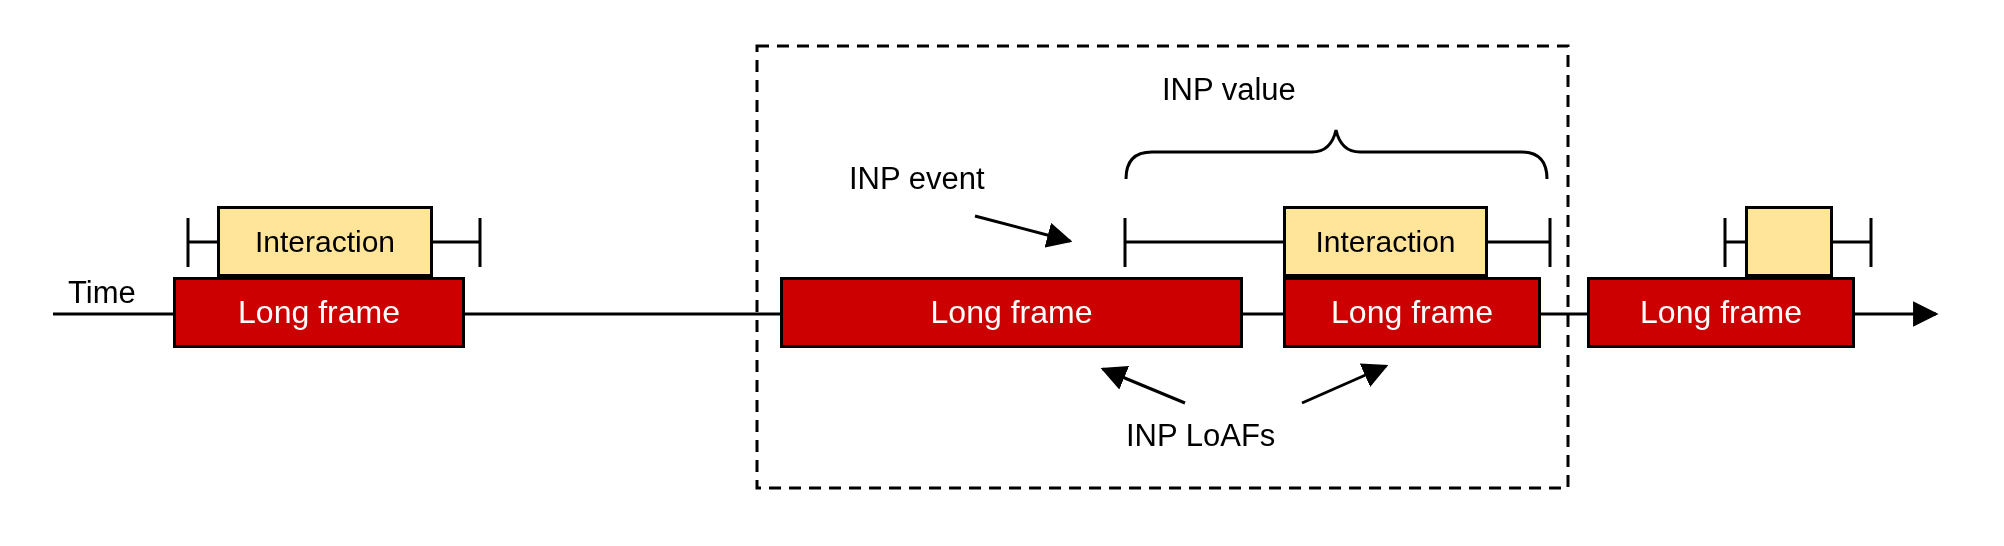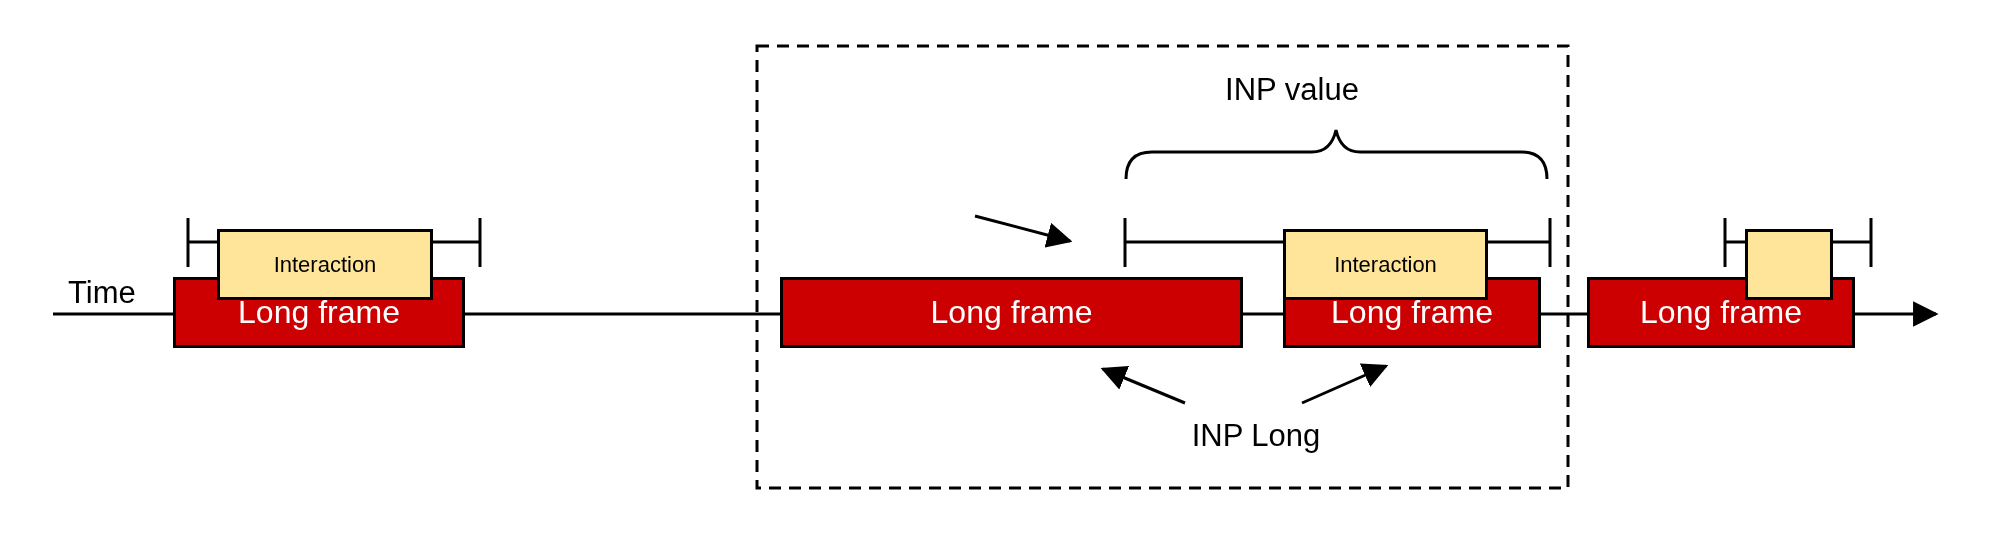--- a/index.html
+++ b/index.html
@@ -37,33 +37,32 @@
     white-space: nowrap;
   }
   .frame-box {
     background: var(--frame-fill, #cc0000);
     color: var(--frame-text, #ffffff);
     font-size: 32px;
   }
   .interaction-box {
     background: var(--interaction-fill, #ffe59a);
     color: var(--outline, #000000);
-    font-size: 22px;
-    margin-top: 23px;
+    font-size: 30px;
   }
   .anno {
     position: absolute;
     color: var(--outline, #000000);
     font-size: 31px;
     line-height: 1.0;
     white-space: nowrap;
   }
   .anno.centered {
     width: 260px;
-    text-align: center;
+    text-align: left;
   }
 </style>
 </head>
 <body>
 
 <div id="stage">
 
   <svg id="connector-layer" viewBox="0 0 2004 546" xmlns="http://www.w3.org/2000/svg">
     <defs>
       <marker id="arrowhead" viewBox="0 0 10 10" refX="9" refY="5" markerWidth="8.5" markerHeight="8.5" orient="auto-start-reverse">
@@ -95,15 +94,16 @@
   <div class="box frame-box" style="left:173px; top:277px; width:292px; height:71px;">Long frame</div>
   <div class="box frame-box" style="left:780px; top:277px; width:463px; height:71px;">Long frame</div>
   <div class="box frame-box" style="left:1283px; top:277px; width:258px; height:71px;">Long frame</div>
   <div class="box frame-box" style="left:1587px; top:277px; width:268px; height:71px;">Long frame</div>
 
   <div class="box interaction-box" style="left:217px; top:206px; width:216px; height:71px;">Interaction</div>
   <div class="box interaction-box" style="left:1283px; top:206px; width:205px; height:71px;">Interaction</div>
   <div class="box interaction-box" style="left:1745px; top:206px; width:88px; height:71px;"></div>
 
   <div class="anno centered" style="left:1162px; top:74px;">INP value</div>
-  <div class="anno centered" style="left:1126px; top:420px;">INP Long</div>
+  <div class="anno centered" style="left:849px; top:163px;">INP event</div>
+  <div class="anno centered" style="left:1126px; top:420px;">INP LoAFs</div>
 
 </div>
 
 </body></html>

